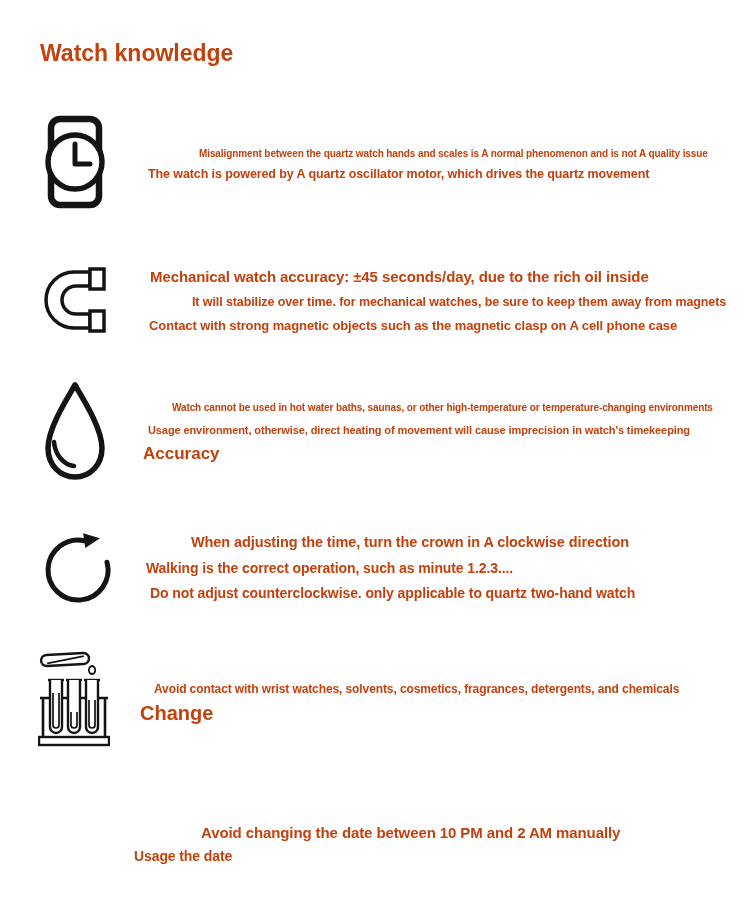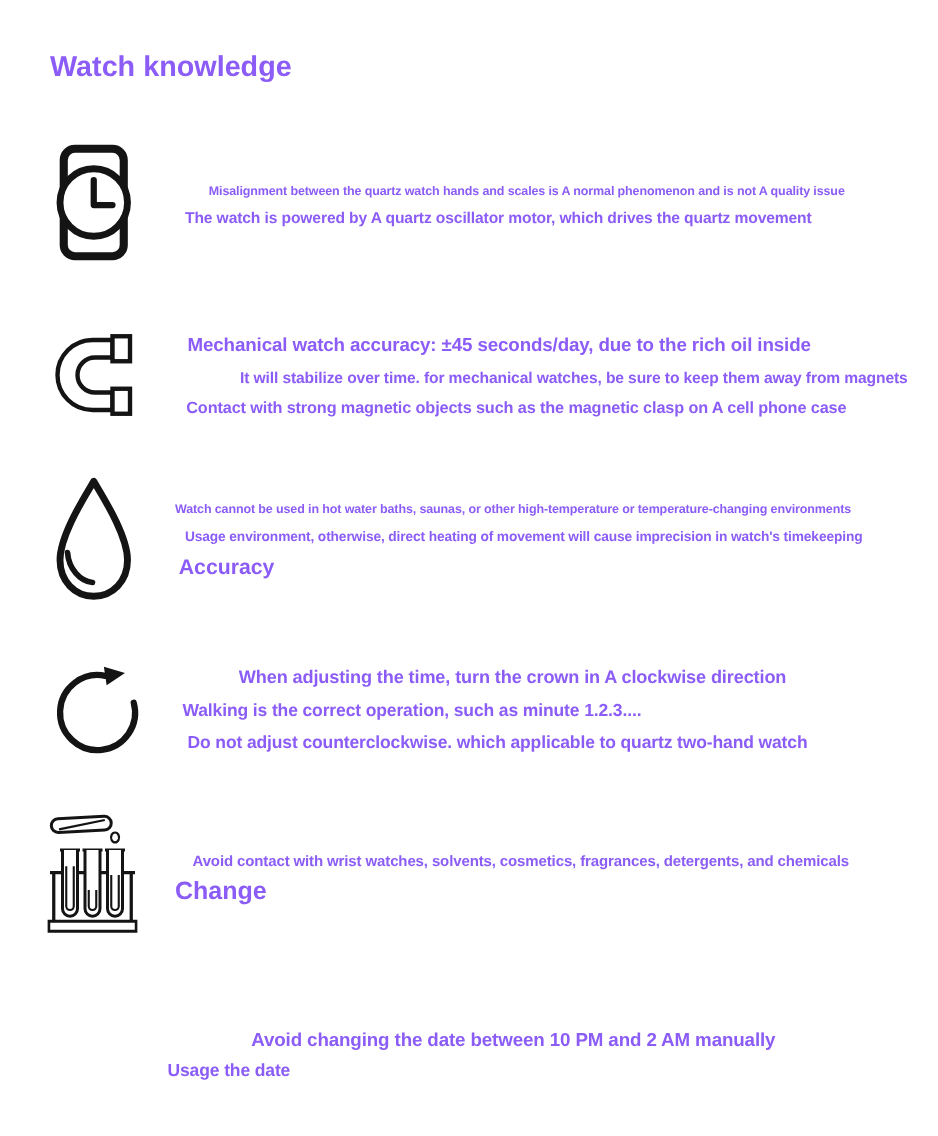--- a/index.html
+++ b/index.html
@@ -3,25 +3,25 @@
 <meta charset="utf-8">
 <style>
   html,body{margin:0;padding:0;}
   body{
     width:750px;height:909px;background:#ffffff;
     font-family:"Liberation Sans","DejaVu Sans",sans-serif;
     color:#161616;position:relative;overflow:hidden;
   }
   #page{position:absolute;inset:0;width:750px;height:909px;background:#fff;}
   .t{
-    position:absolute;white-space:nowrap;font-weight:700;color:#8b5cf6;
+    position:absolute;white-space:nowrap;font-weight:700;color:#c2410c;
     letter-spacing:-0.1px;line-height:1.15;
   }
   .title{font-size:23px;letter-spacing:0;}
-  .xs{font-size:10px;}
+  .xs{font-size:10px;margin-left:32px;}
   .s{font-size:13px;}
   .sm{font-size:11px;}
   .m{font-size:12px;}
   .m2{font-size:12.5px;}
   .lg{font-size:14px;}
   .lg2{font-size:14.5px;}
   .lg3{font-size:15px;}
   .xl{font-size:17px;letter-spacing:0;}
   .xxl{font-size:20px;letter-spacing:0;}
   .icon{position:absolute;}
@@ -66,21 +66,21 @@
   <div class="t xl" style="left:143px;top:444px;">Accuracy</div>
 
   <div class="icon" style="left:40px;top:524px;">
     <svg width="80" height="86" viewBox="0 0 80 86" fill="none">
       <path d="M67 38.2 A30 30 0 1 1 44.2 16.7" stroke="#141414" stroke-width="5" stroke-linecap="round" fill="none"></path>
       <polygon points="60,14.3 45.3,24.1 43.1,9.3" fill="#141414"></polygon>
     </svg>
   </div>
   <div class="t lg2" style="left:191px;top:534px;">When adjusting the time, turn the crown in A clockwise direction</div>
   <div class="t lg" style="left:146px;top:560px;">Walking is the correct operation, such as minute 1.2.3....</div>
-  <div class="t lg" style="left:150px;top:585px;">Do not adjust counterclockwise. which applicable to quartz two-hand watch</div>
+  <div class="t lg" style="left:150px;top:585px;">Do not adjust counterclockwise. only applicable to quartz two-hand watch</div>
 
   <div class="icon" style="left:38px;top:648px;">
     <svg width="72" height="100" viewBox="0 0 72 100" fill="none">
       <g transform="rotate(-3 27 11)">
         <rect x="3" y="6" width="48" height="11" rx="5.5" stroke="#141414" stroke-width="2.4" fill="#fff"></rect>
         <line x1="9" y1="14.5" x2="46" y2="9" stroke="#141414" stroke-width="1.8"></line>
       </g>
       <path d="M54 18 a3.2 4 0 1 0 0.1 0 Z" stroke="#141414" stroke-width="1.8" fill="#fff"></path>
       <line x1="2" y1="50" x2="70" y2="50" stroke="#141414" stroke-width="2.6"></line>
       <line x1="5" y1="50" x2="5" y2="89" stroke="#141414" stroke-width="2.6"></line>

